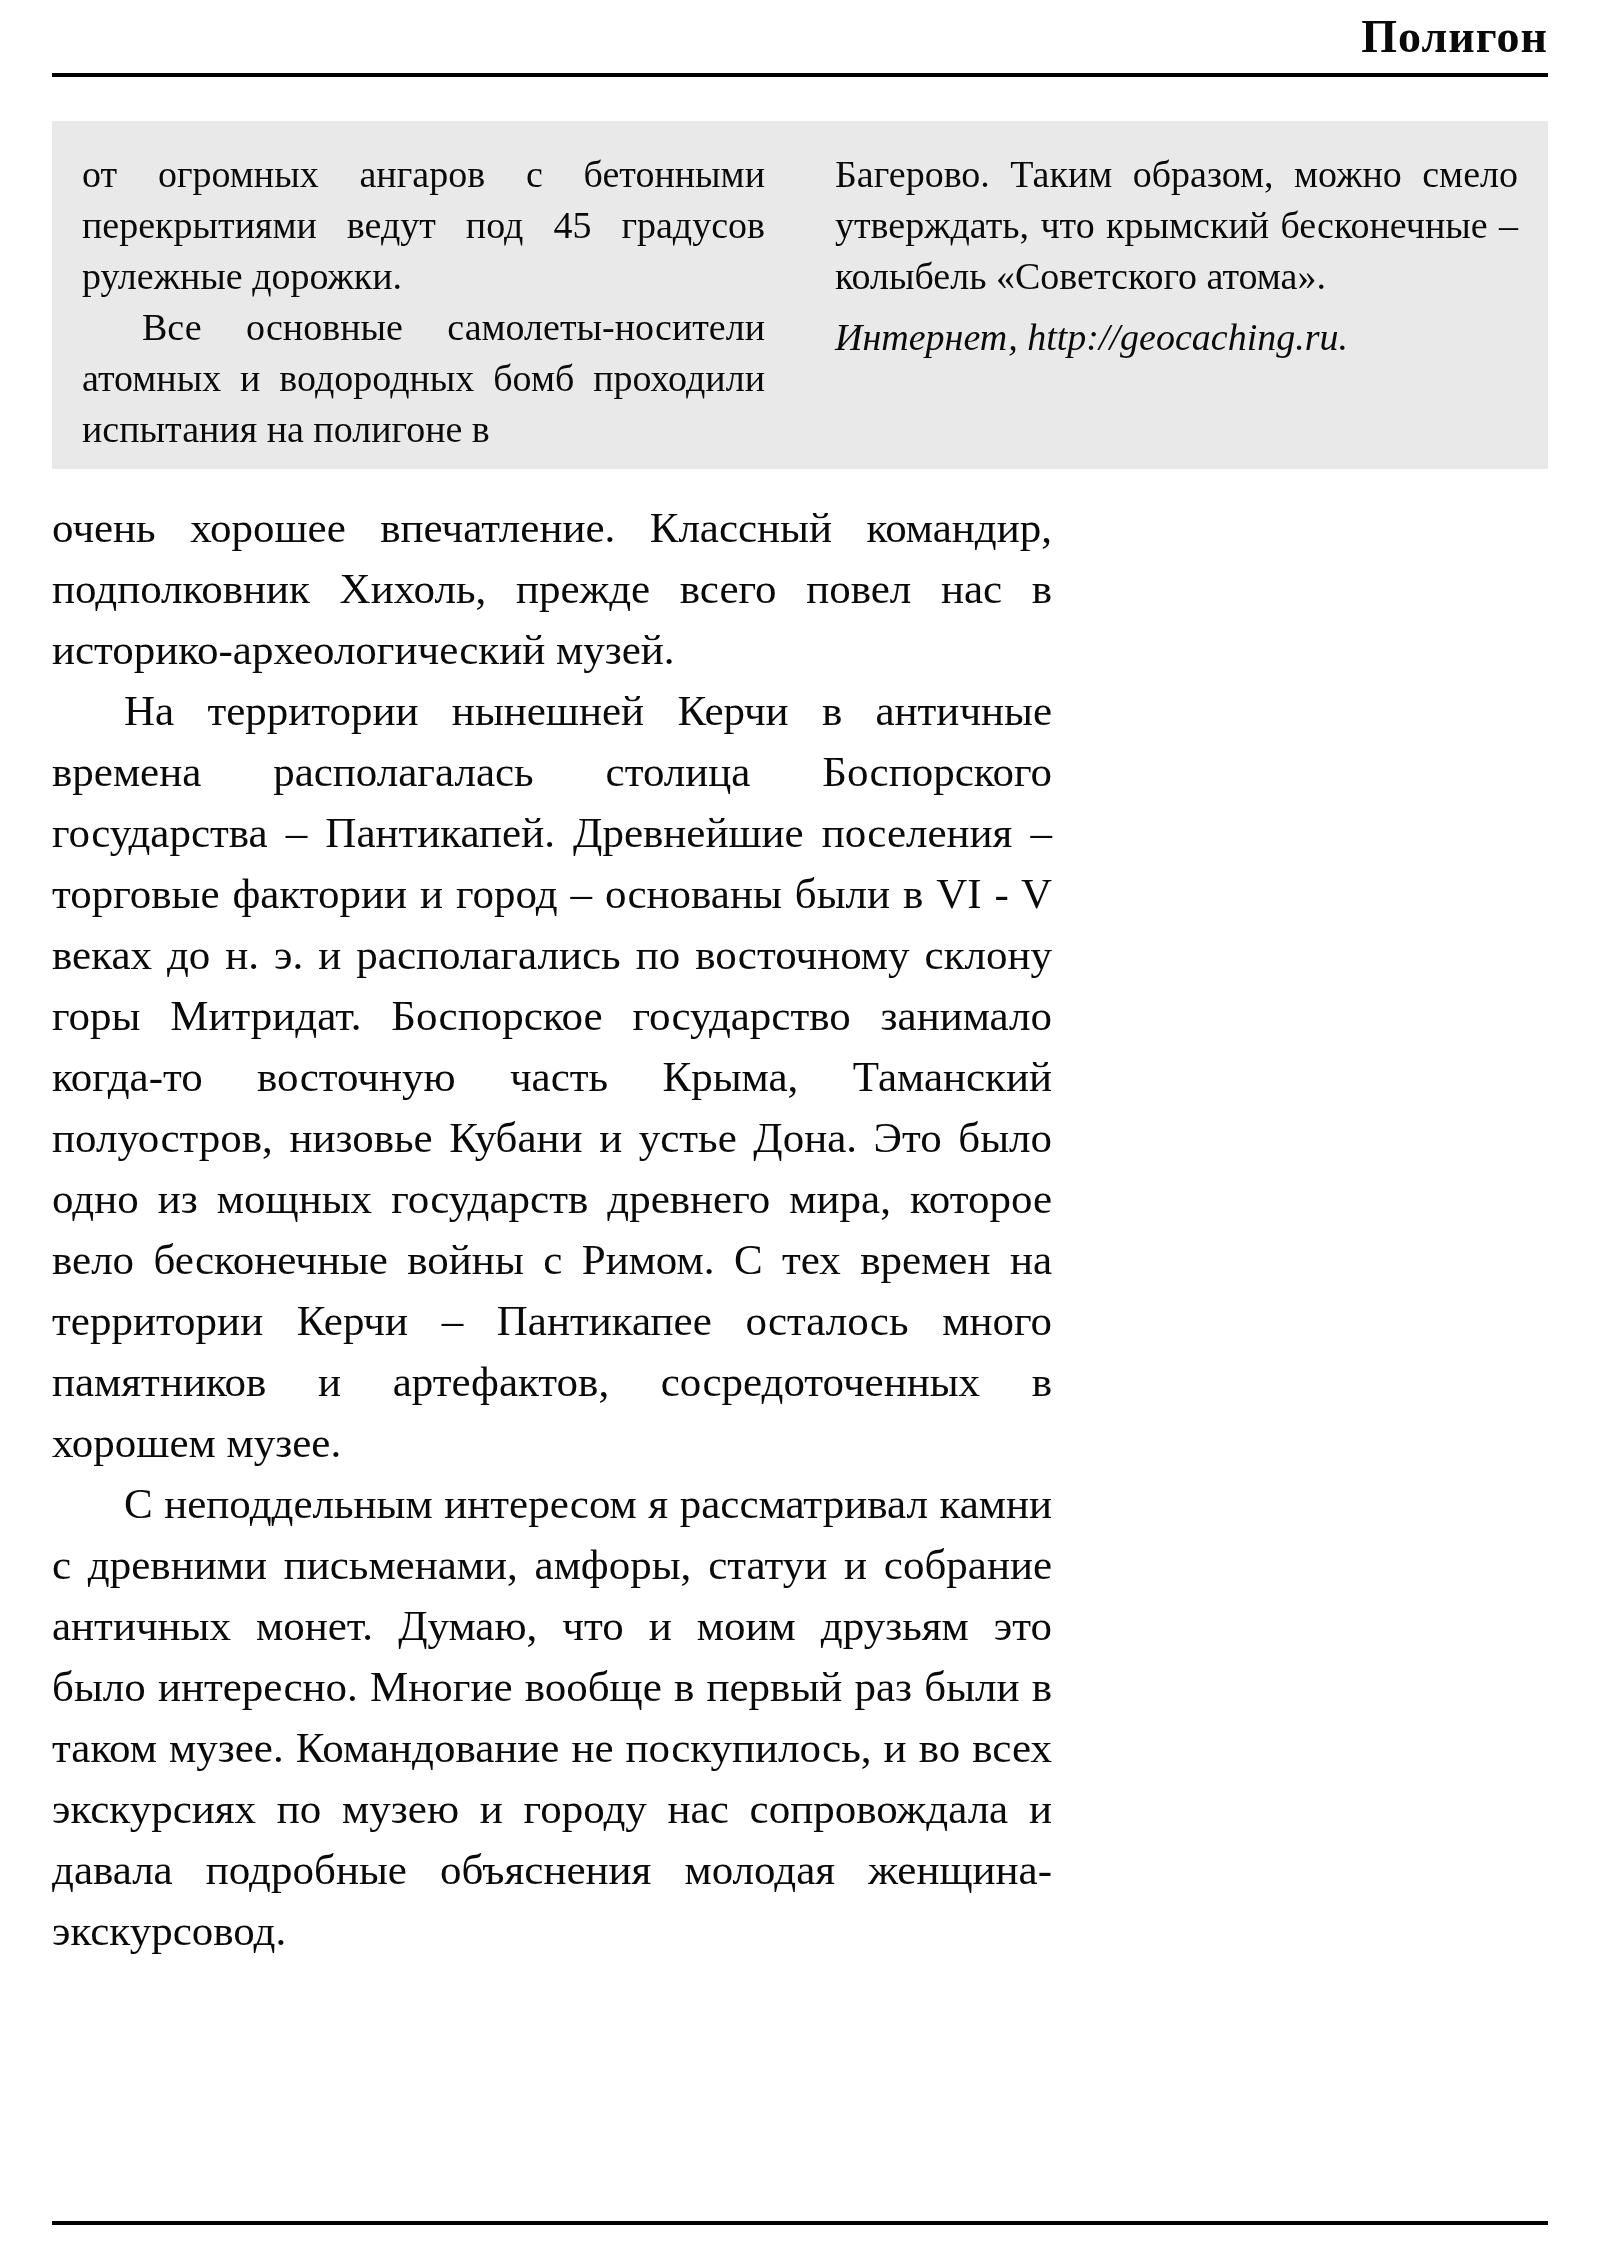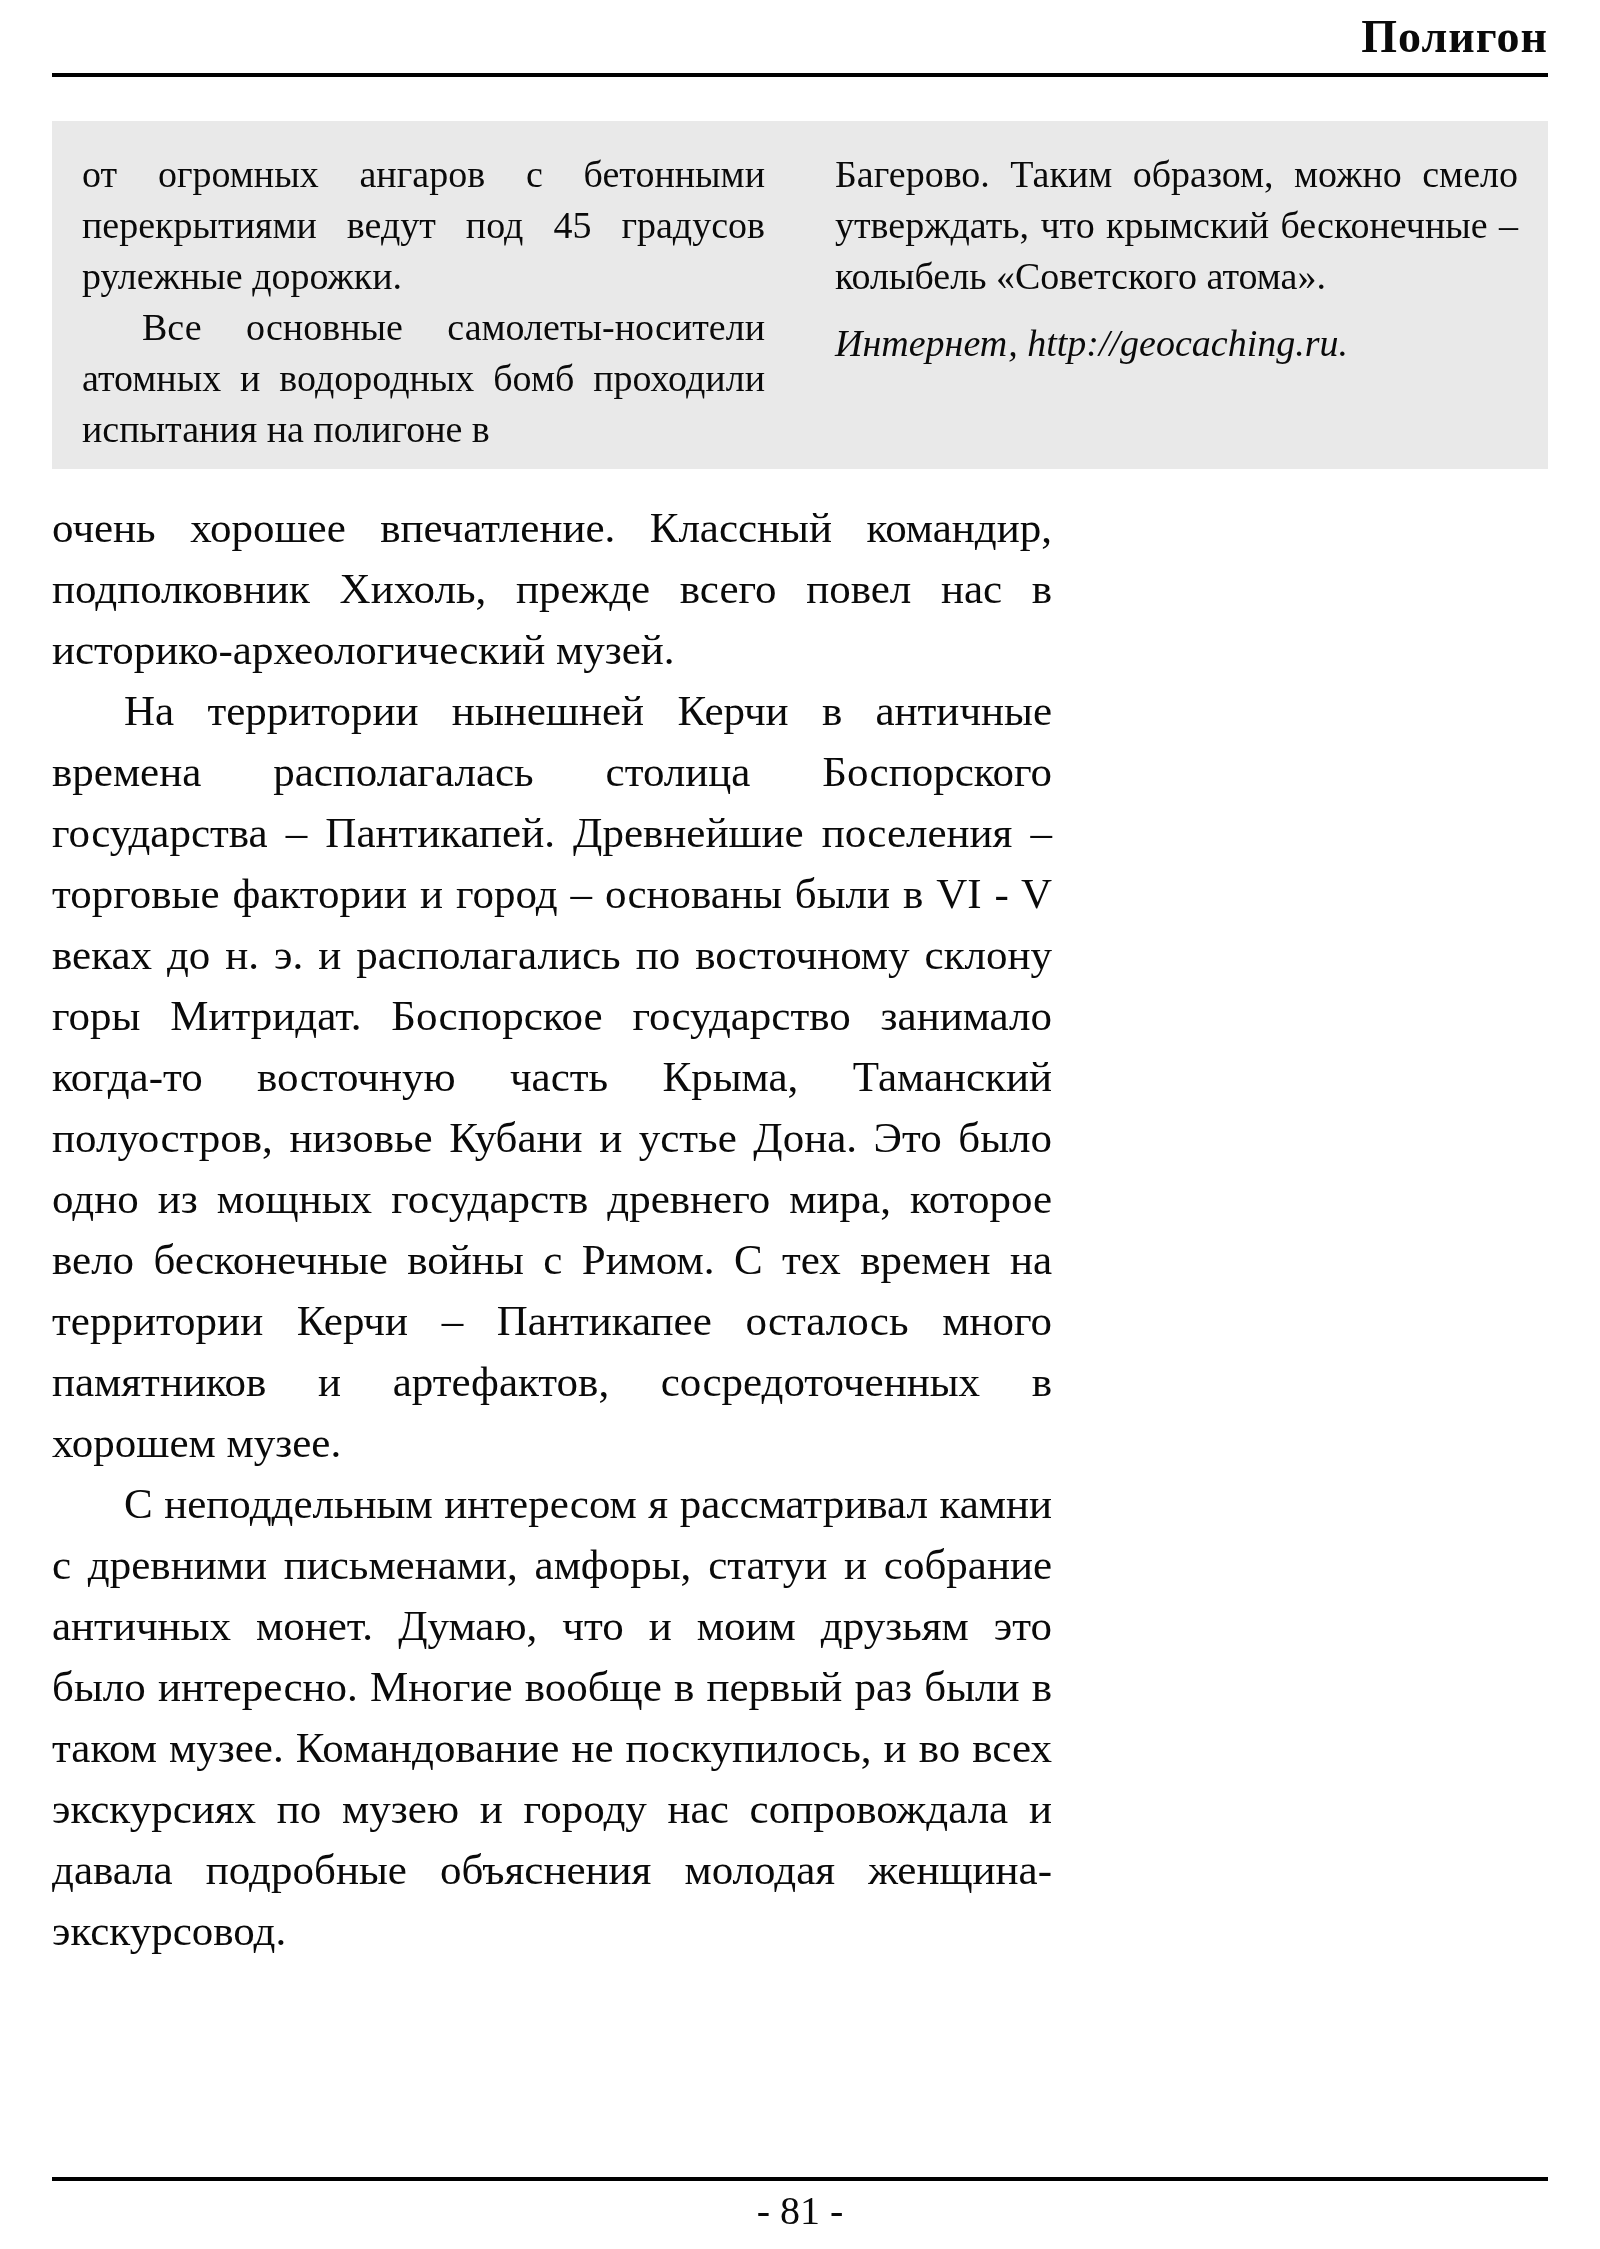--- a/index.html
+++ b/index.html
@@ -44,21 +44,21 @@
     font-size: 38px;
     line-height: 51px;
     text-align: justify;
   }
   .quote-col p { text-align: justify; }
   .quote-col p.indent { text-indent: 60px; }
   .quote-attribution {
     font-style: italic;
     text-align: right;
     text-indent: 0;
-    margin-top: 16px;
+    margin-top: 10px;
   }
   .body-text {
     margin-top: 28px;
     width: 1000px;
     font-size: 43px;
     line-height: 61px;
   }
   .body-text p {
     text-align: justify;
   }
@@ -106,15 +106,14 @@
     <div class="body-text">
       <p>очень хорошее впечатление. Классный командир, подполковник Хихоль, прежде всего повел нас в историко-археологический музей.</p>
       <p class="indent">На территории нынешней Керчи в античные времена располагалась столица Боспорского государства – Пантикапей. Древнейшие поселения – торговые фактории и город – основаны были в VI - V веках до н. э. и располагались по восточному склону горы Митридат. Боспорское государство занимало когда-то восточную часть Крыма, Таманский полуостров, низовье Кубани и устье Дона. Это было одно из мощных государств древнего мира, которое вело бесконечные войны с Римом. С тех времен на территории Керчи – Пантикапее осталось много памятников и артефактов, сосредоточенных в хорошем музее.</p>
       <p class="indent">С неподдельным интересом я рассматривал камни с древними письменами, амфоры, статуи и собрание античных монет. Думаю, что и моим друзьям это было интересно. Многие вообще в первый раз были в таком музее. Командование не поскупилось, и во всех экскурсиях по музею и городу нас сопровождала и давала подробные объяснения молодая женщина-экскурсовод.</p>
     </div>
 
   </div>
 
   <div class="footer">
     <div class="bottom-rule"></div>
-    <div class="page-number">- 81 -</div>
   </div>
 </div>
 
 </body></html>

